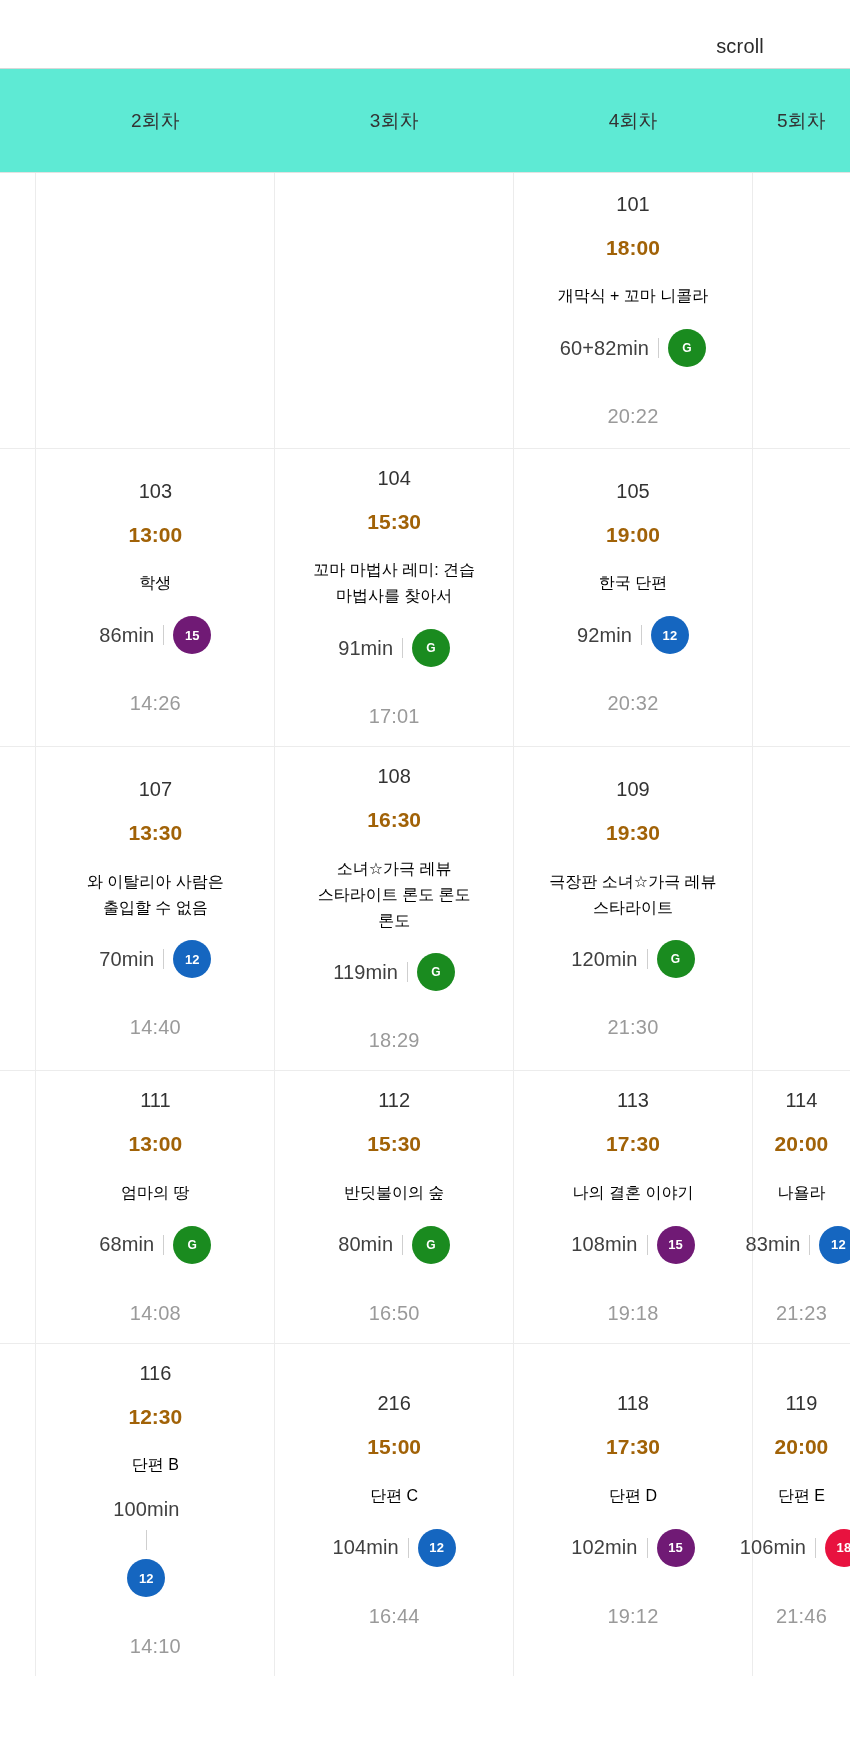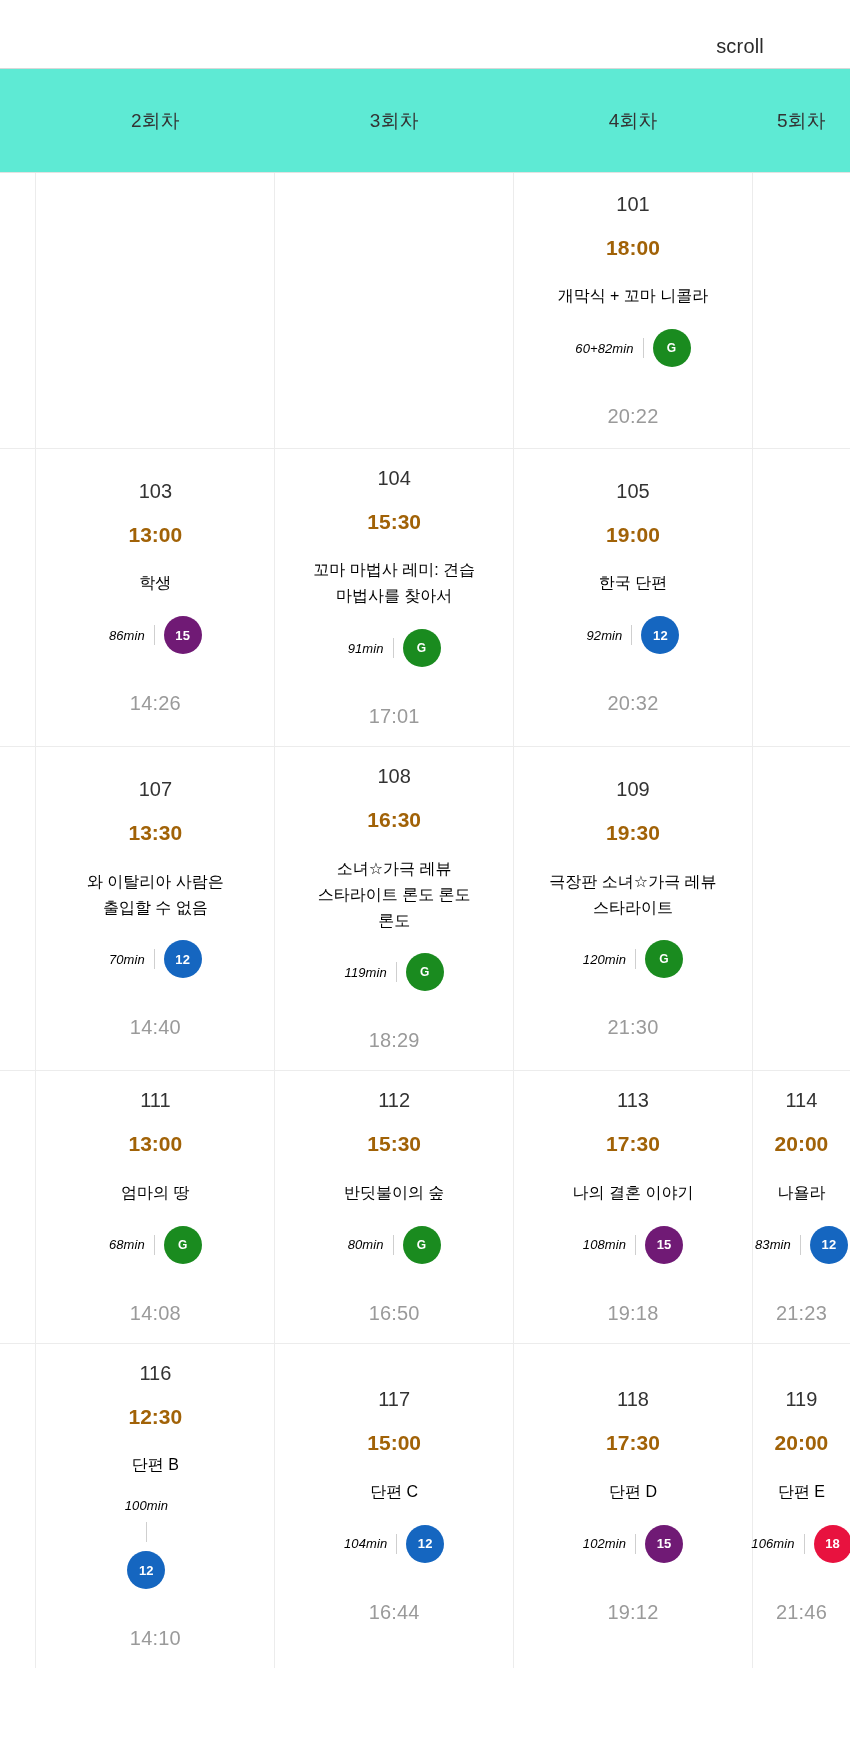--- a/index.html
+++ b/index.html
@@ -99,24 +99,23 @@
     word-break: keep-all;
   }
   .meta {
     display: flex;
     align-items: center;
     justify-content: center;
     gap: 9px;
     margin-bottom: 6px;
   }
   .dur {
-    font-size: 13px;
-    color: #000000;
+    font-size: 20px;
+    color: #404040;
     letter-spacing: .1px;
-    font-style: italic;
   }
   .divider {
     width: 1px;
     height: 20px;
     background: #cfcfcf;
     display: inline-block;
   }
   .badge {
     width: 38px; height: 38px;
     border-radius: 50%;
@@ -359,21 +358,21 @@
               <div class="meta">
                 <span class="dur">100min</span>
                 <span class="divider"></span>
                 <span class="badge b12">12</span>
               </div>
               <div class="endtime">14:10</div>
             </div>
           </td>
           <td class="no-border-bottom">
             <div class="cell">
-              <div class="code">117</div>
+              <div class="code">216</div>
               <div class="starttime">15:00</div>
               <div class="title">단편 C</div>
               <div class="meta">
                 <span class="dur">104min</span>
                 <span class="divider"></span>
                 <span class="badge b12">12</span>
               </div>
               <div class="endtime">16:44</div>
             </div>
           </td>

